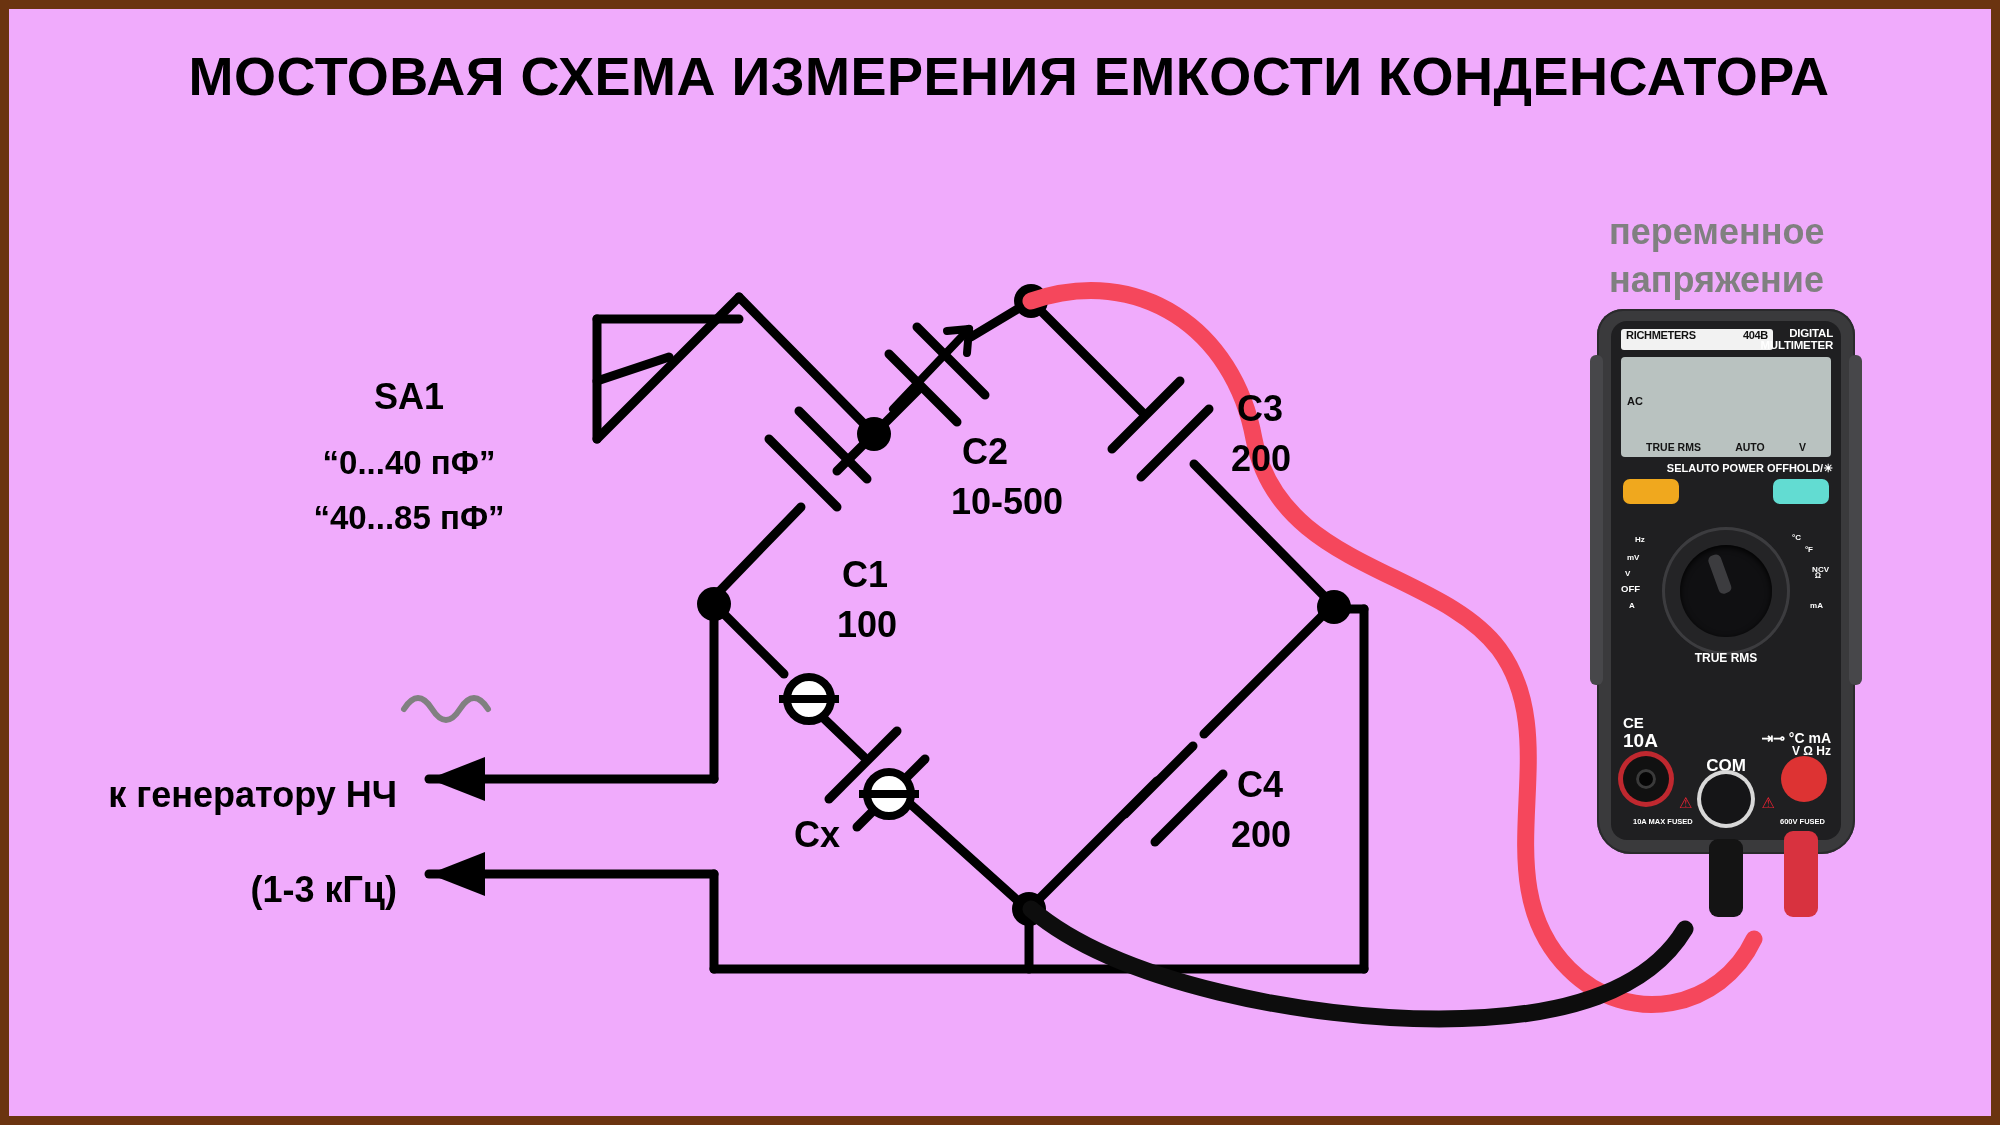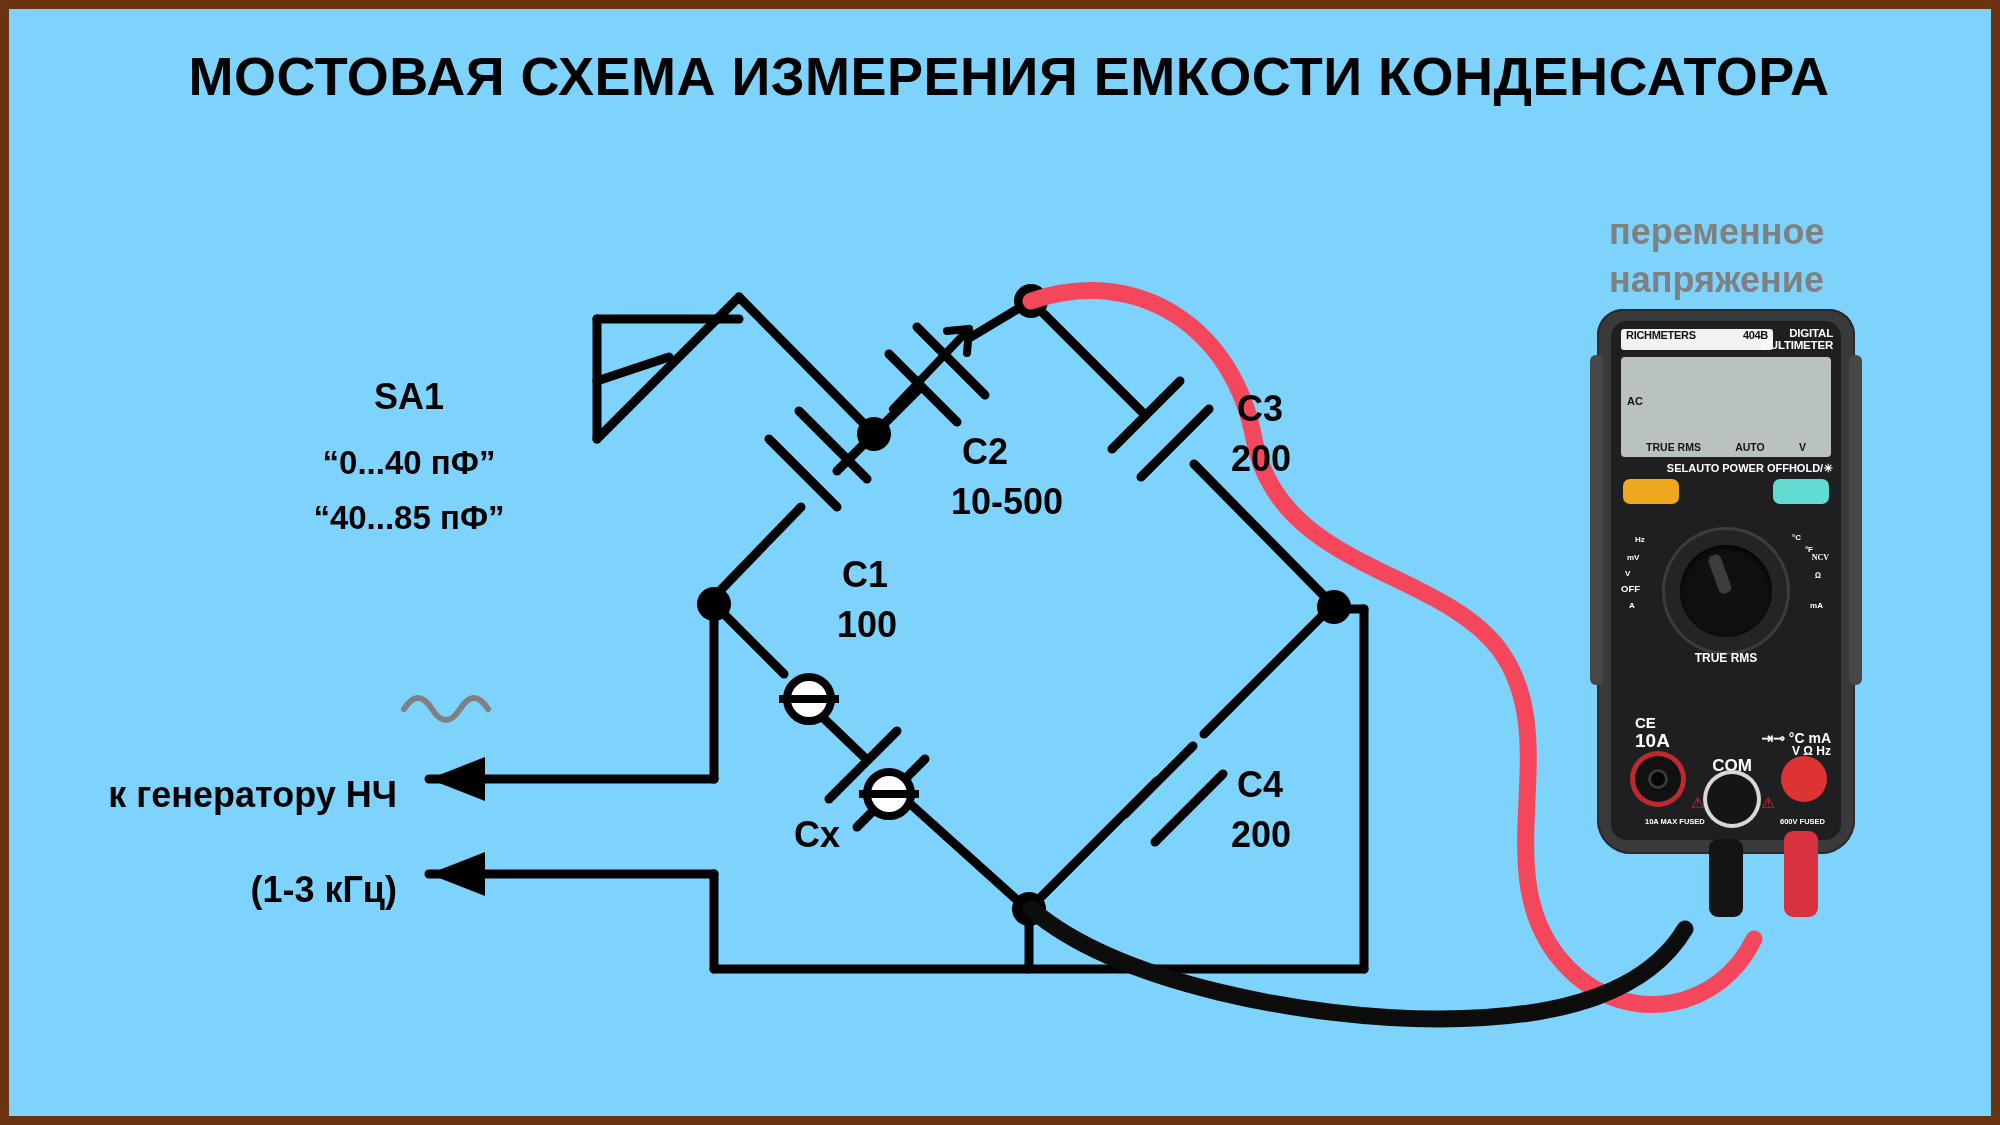--- a/index.html
+++ b/index.html
@@ -1,17 +1,17 @@
 <!DOCTYPE html>
 <html><head>
 <meta charset="utf-8">
 <style>
   html,body{margin:0;padding:0;background:#ffffff;}
   body{width:2000px;height:1125px;font-family:"Liberation Sans",sans-serif;}
-  #root{position:relative;width:2000px;height:1125px;background:#7dd3fc;
+  #root{position:relative;width:2000px;height:1125px;background:#f0abfc;
         box-sizing:border-box;border:9px solid #6B3410;overflow:hidden;}
   .title{position:absolute;left:0;top:36px;width:2000px;text-align:center;
          font-size:54px;font-weight:bold;letter-spacing:0.5px;color:#000;}
   svg.sch{position:absolute;left:0;top:0;width:2000px;height:1125px;}
   .lbl{font-family:"Liberation Sans",sans-serif;font-weight:bold;fill:#000;}
   .lbl30{font-size:33px;}
   .lbl34{font-size:36px;}
   .grey{fill:#808080;}
   #mmWrap{position:absolute;left:1588px;top:300px;width:258px;height:545px;}
   .mmbody{position:absolute;inset:0;background:#3a3a3c;border-radius:26px 26px 34px 34px;
@@ -40,21 +40,21 @@
   .dialring{position:absolute;left:50%;top:18px;transform:translateX(-50%);width:128px;height:128px;
             border-radius:50%;background:#242426;box-shadow:inset 0 0 0 3px #3c3c3f;}
   .knob{position:absolute;left:50%;top:50%;transform:translate(-50%,-50%);width:92px;height:92px;
         border-radius:50%;background:#101012;box-shadow:inset 0 2px 6px #000;}
   .knobptr{position:absolute;left:50%;top:8px;transform:translateX(-50%) rotate(-20deg);
            transform-origin:50% 38px;width:13px;height:40px;background:#3c3c3f;border-radius:5px;}
   .dialtxt{position:absolute;color:#fff;font-size:9.5px;font-weight:bold;}
   .dialtxt.sm{font-size:8px;}
   .offtxt{left:4px;top:74px;}
   .truerms2{position:absolute;left:50%;transform:translateX(-50%);bottom:4px;color:#fff;font-size:12px;font-weight:bold;}
-  .jacks{position:absolute;left:20px;right:8px;bottom:14px;height:112px;}
+  .jacks{position:absolute;left:8px;right:8px;bottom:14px;height:112px;}
   .jlabel{position:absolute;color:#fff;font-weight:bold;}
   .ce{left:4px;top:0;font-size:15px;}
   .tenA{left:4px;top:16px;font-size:19px;}
   .comlbl{left:50%;transform:translateX(-50%);top:42px;font-size:17px;}
   .vohz{right:2px;top:18px;font-size:12px;text-align:right;line-height:13px;}
   .vohz .tiny{font-size:14px;}
   .jackA{position:absolute;left:4px;top:42px;width:46px;height:46px;border-radius:50%;
          background:#111;box-shadow:0 0 0 5px #c0282f;}
   .jackA i{position:absolute;left:50%;top:50%;transform:translate(-50%,-50%);width:20px;height:20px;
            border-radius:50%;background:#050505;box-shadow:inset 0 0 0 3px #3a3a3a;}
@@ -216,21 +216,21 @@
           <div class="btn hold"></div>
         </div>
 
         <div class="dialzone">
           <div class="dialtxt offtxt">OFF</div>
           <div class="dialtxt sm" style="left:18px;top:26px;">Hz</div>
           <div class="dialtxt sm" style="left:10px;top:44px;">mV</div>
           <div class="dialtxt sm" style="left:8px;top:60px;">V</div>
           <div class="dialtxt sm" style="left:12px;top:92px;">A</div>
           <div class="dialtxt sm" style="right:12px;top:92px;">mA</div>
-          <div class="dialtxt sm" style="right:6px;top:44px;font-family:Liberation Serif, serif;">NCV</div>
+          <div class="dialtxt sm" style="right:6px;top:56px;">NCV</div>
           <div class="dialtxt sm" style="right:14px;top:62px;">Ω</div>
           <div class="dialtxt sm" style="right:34px;top:24px;">°C</div>
           <div class="dialtxt sm" style="right:22px;top:36px;">°F</div>
           <div class="dialring">
             <div class="knob">
               <div class="knobptr"></div>
             </div>
           </div>
           <div class="truerms2">TRUE RMS</div>
         </div>

